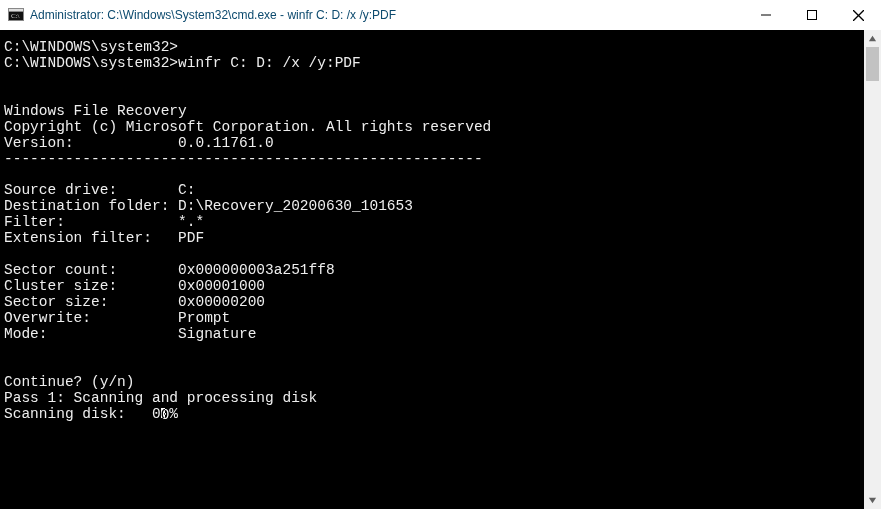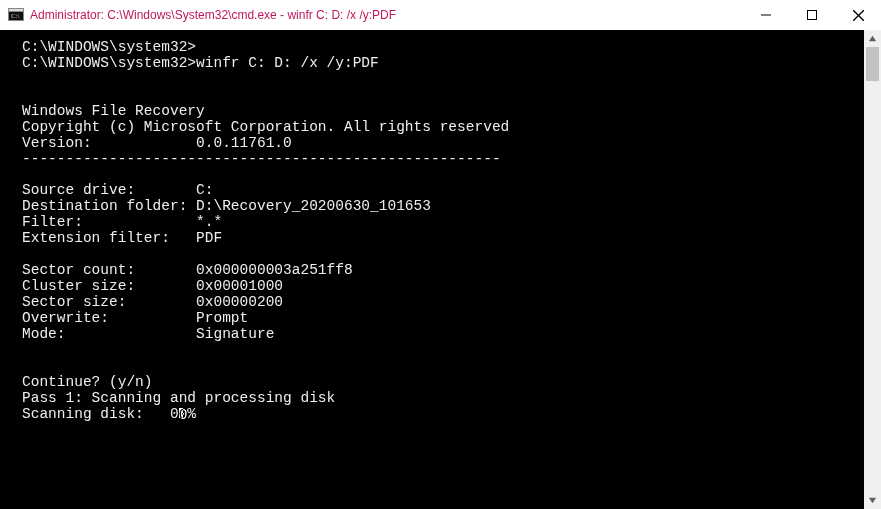--- a/index.html
+++ b/index.html
@@ -30,21 +30,21 @@
       width: 16px;
       height: 16px;
       margin-right: 6px;
       display: inline-flex;
       align-items: center;
       justify-content: center;
     }
     .titlebar-icon svg { display: block; }
     .titlebar-text {
       font-size: 12px;
-      color: #be185d;
+      color: #0c4a6e;
       flex: 1;
       white-space: nowrap;
       overflow: hidden;
     }
     .win-controls {
       display: flex;
       height: 100%;
     }
     .win-btn {
       width: 46px;
@@ -62,21 +62,21 @@
       display: flex;
       background: #fff;
     }
     .terminal {
       flex: 1;
       background: #000;
       color: #eee;
       font-family: Consolas, "Courier New", monospace;
       font-size: 14.5px;
       line-height: 1.1;
-      padding: 10px 4px 4px 22px;
+      padding: 10px 4px 4px 4px;
       white-space: pre;
       overflow: hidden;
     }
     .scrollbar {
       width: 17px;
       background: #f0f0f0;
       position: relative;
     }
     .sb-btn {
       height: 17px;

